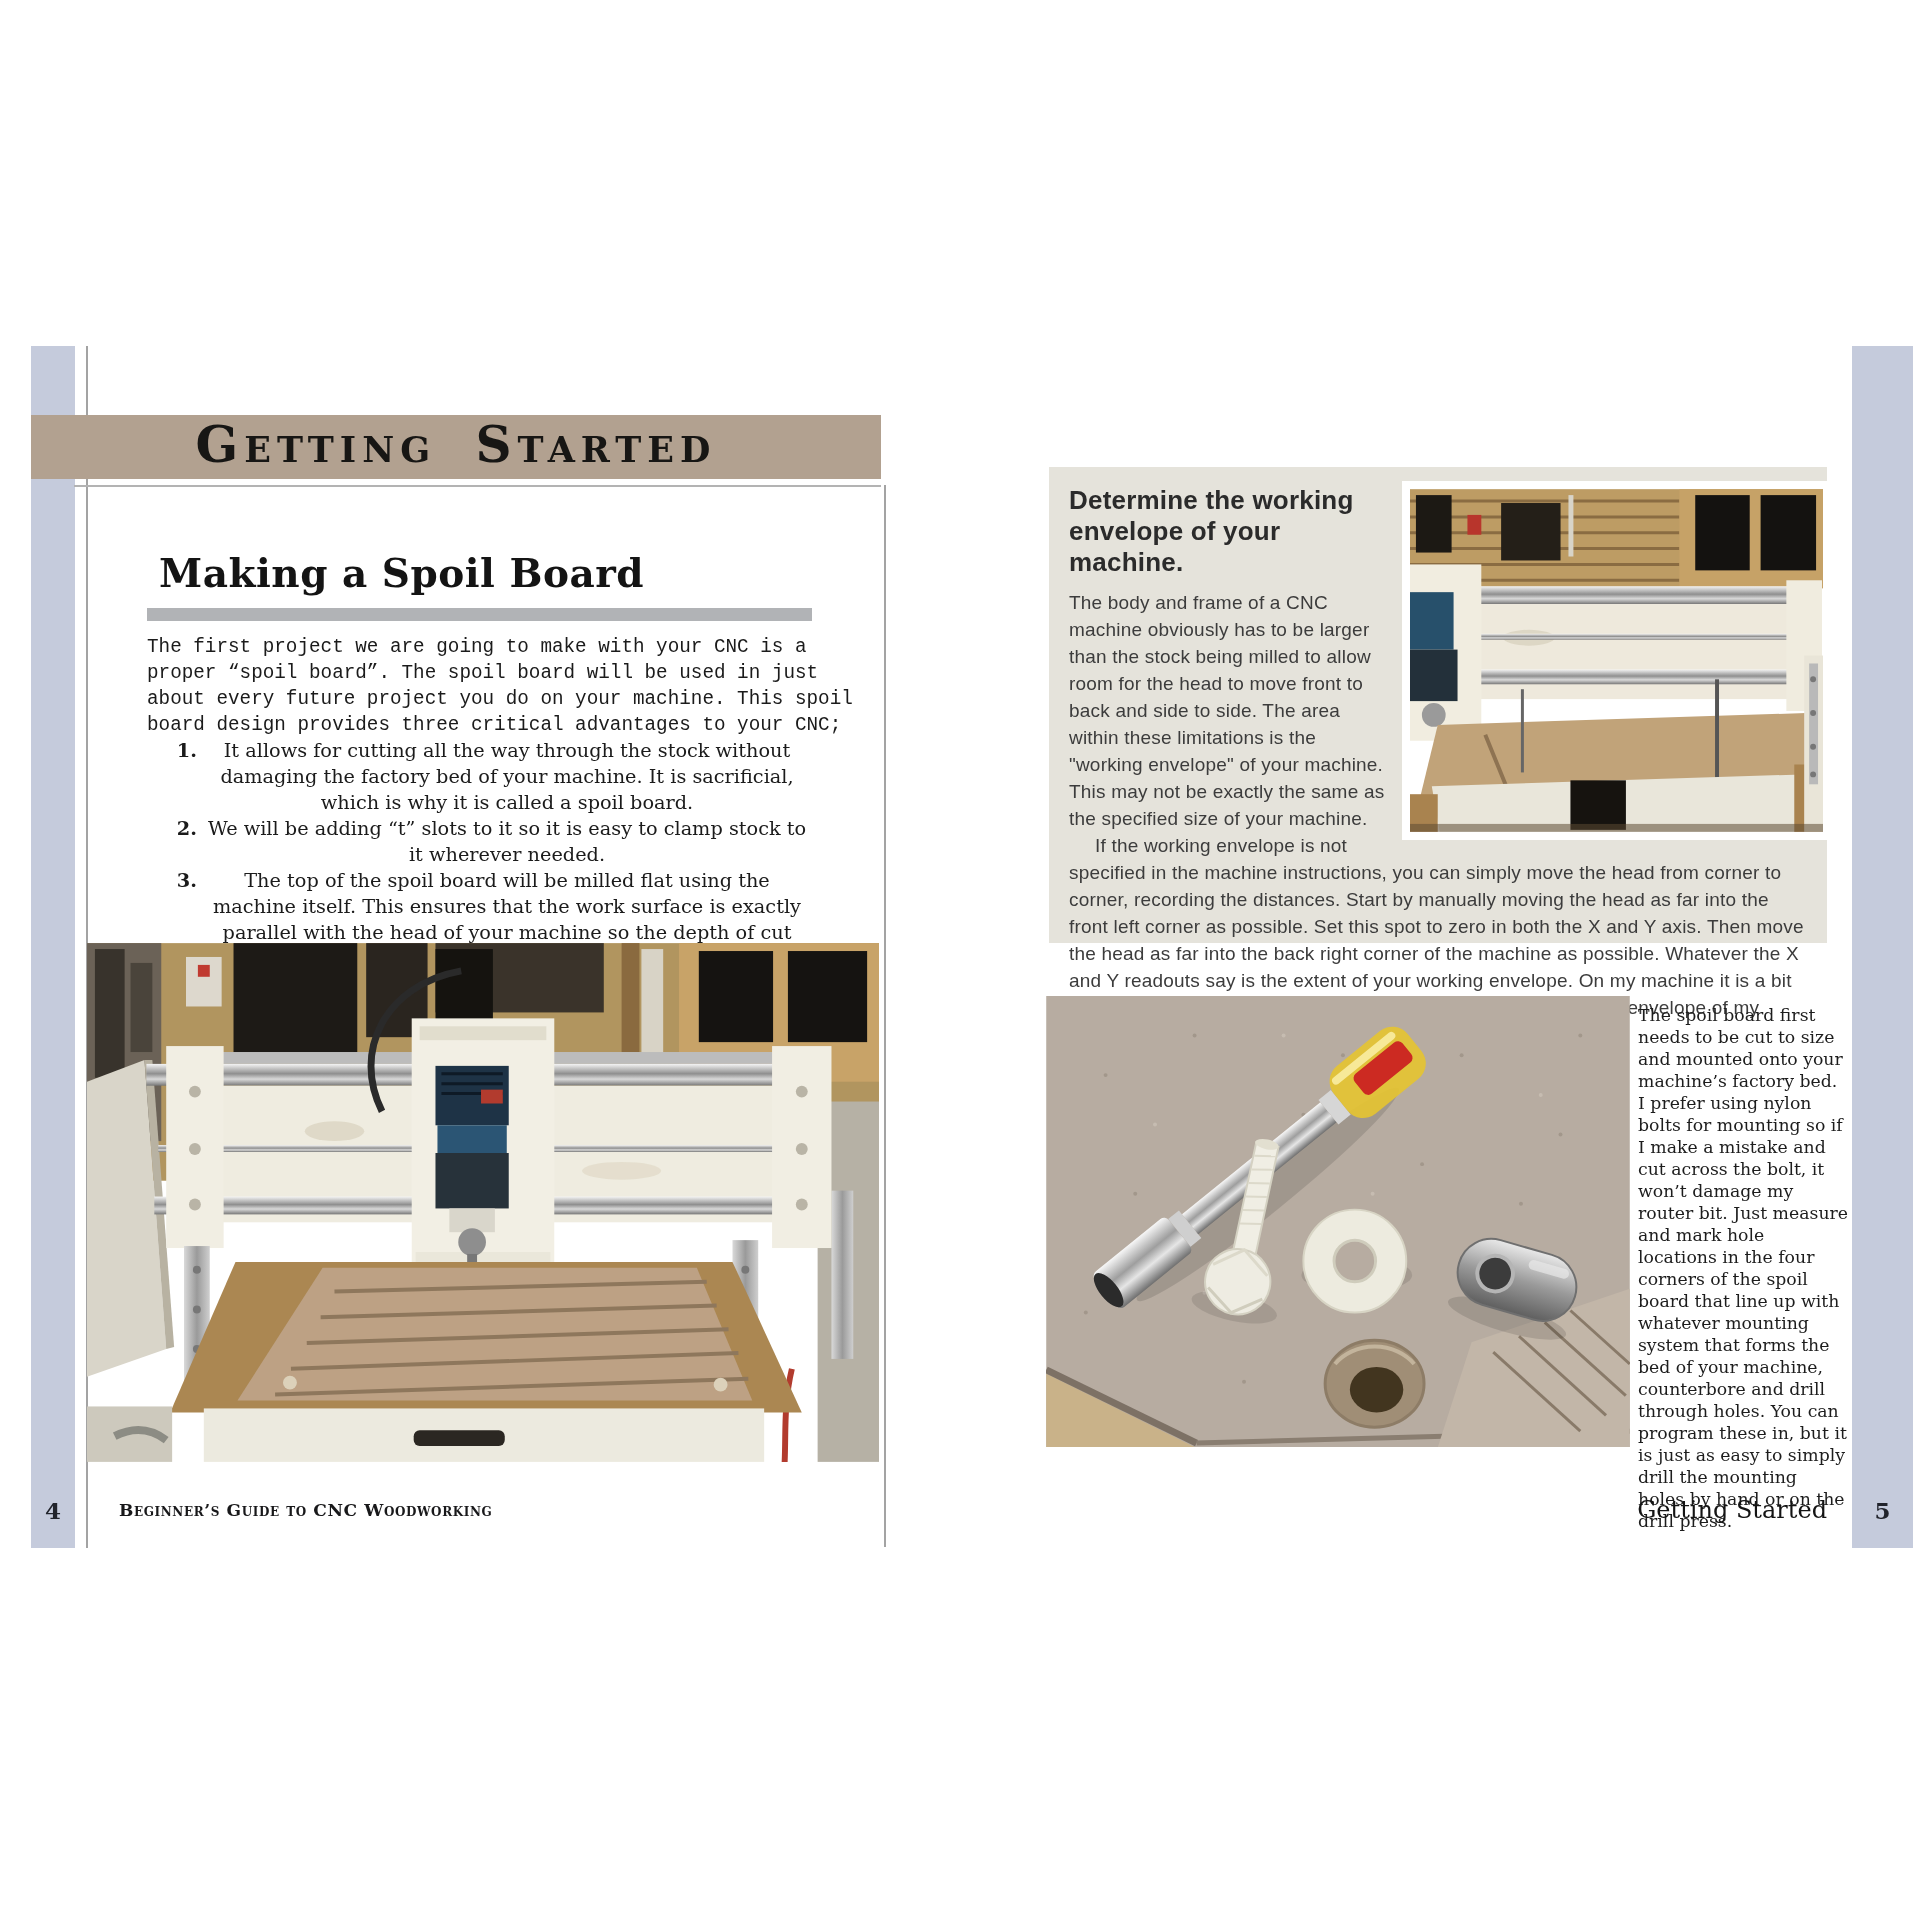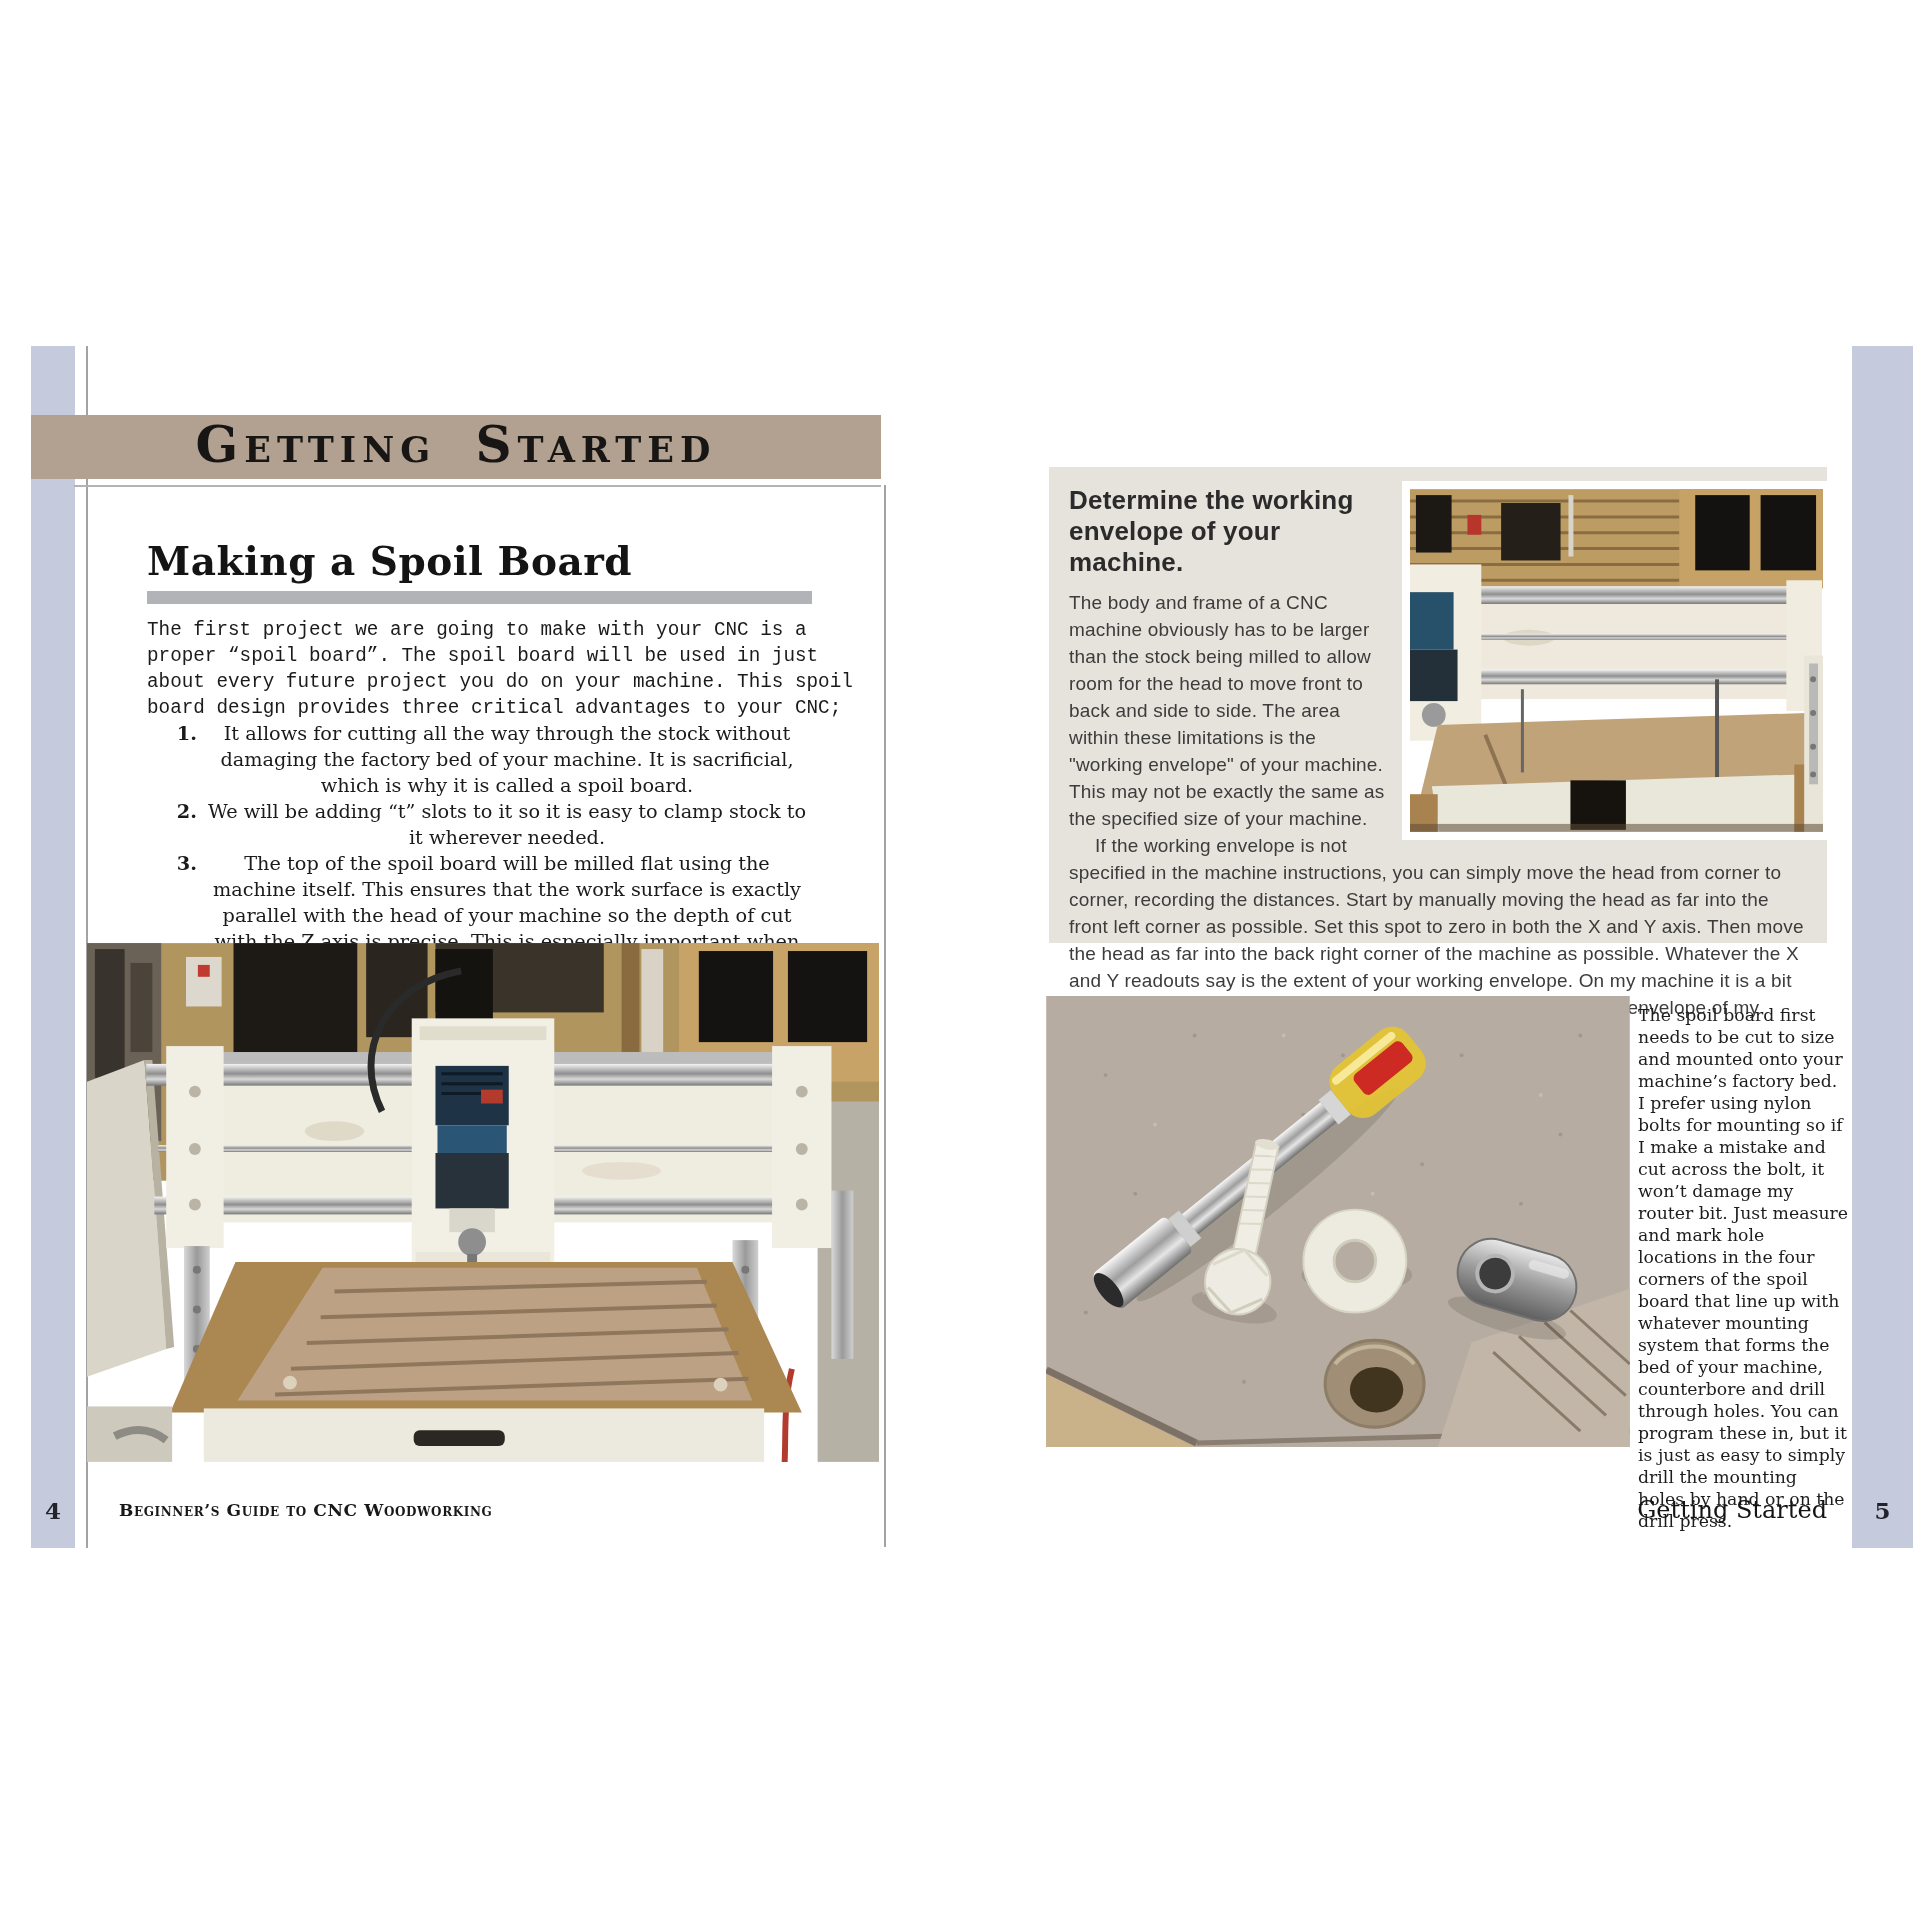--- a/index.html
+++ b/index.html
@@ -22,21 +22,21 @@
     display:flex;align-items:center;justify-content:center;
   }
   .banner-text{
     font-family:"DejaVu Serif", serif;font-weight:bold;font-variant:small-caps;
     font-size:50px;letter-spacing:6px;word-spacing:16px;color:#171614;line-height:1;
     transform:translateY(-2px);
   }
   .left-content{left:147px;top:538px;width:733px;}
   .spoil-heading{
     font-family:"DejaVu Serif", serif;font-weight:bold;font-size:39px;
-    margin:0;color:#141414;letter-spacing:0.5px;
+    margin:12px;color:#141414;letter-spacing:0.5px;
   }
   .heading-rule{width:665px;height:13px;background:#b1b3b6;margin-top:7px;}
   .body-text{font-size:19.3px;line-height:26px;margin:13px 0 0 0;font-family:Liberation Mono, monospace;}
   .spoil-list{list-style:none;margin:0;padding:0 0 0 22px;}
   .spoil-list li{display:flex;font-size:19.3px;line-height:26px;}
   .spoil-list .num{font-weight:bold;width:28px;flex:0 0 28px;text-align:right;padding-right:7px;}
   .spoil-list .li-text{flex:1;max-width:606px;text-align:center;}
   .photo-frame-left{left:87px;top:943px;width:792px;height:519px;}
   
   .footer-num{

